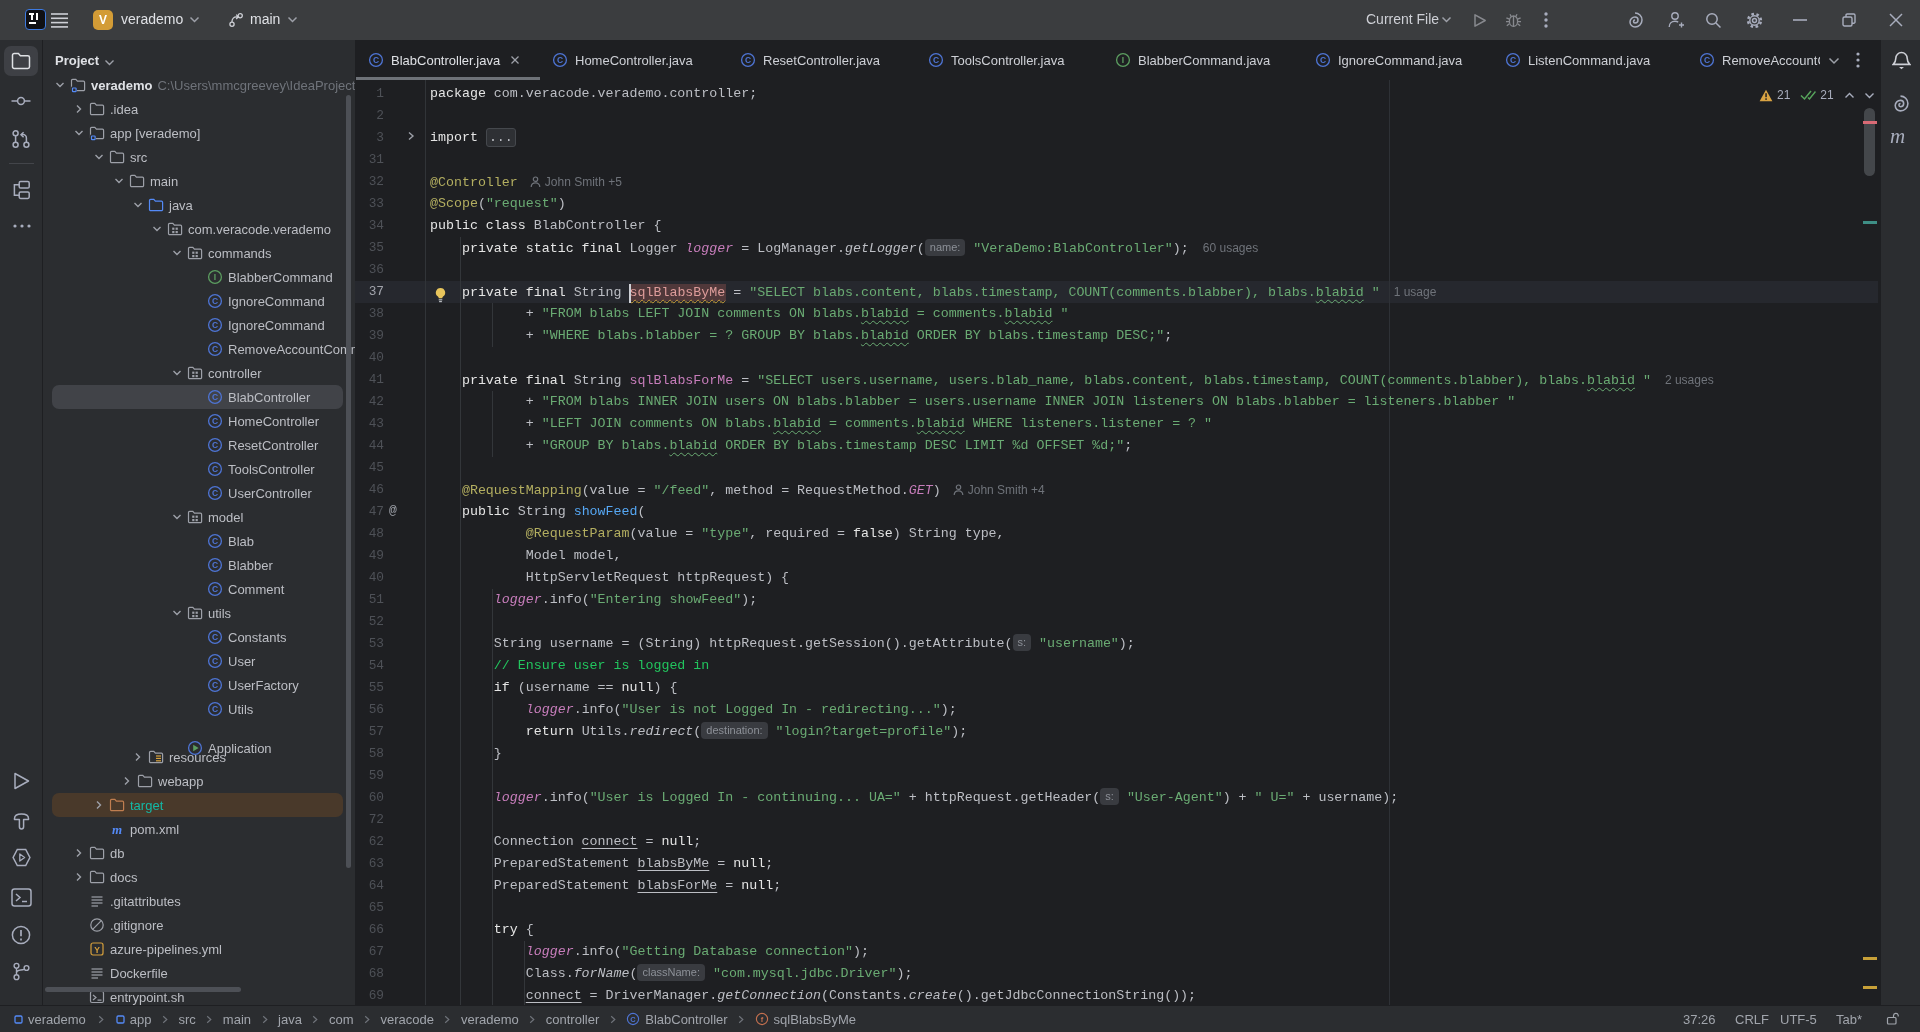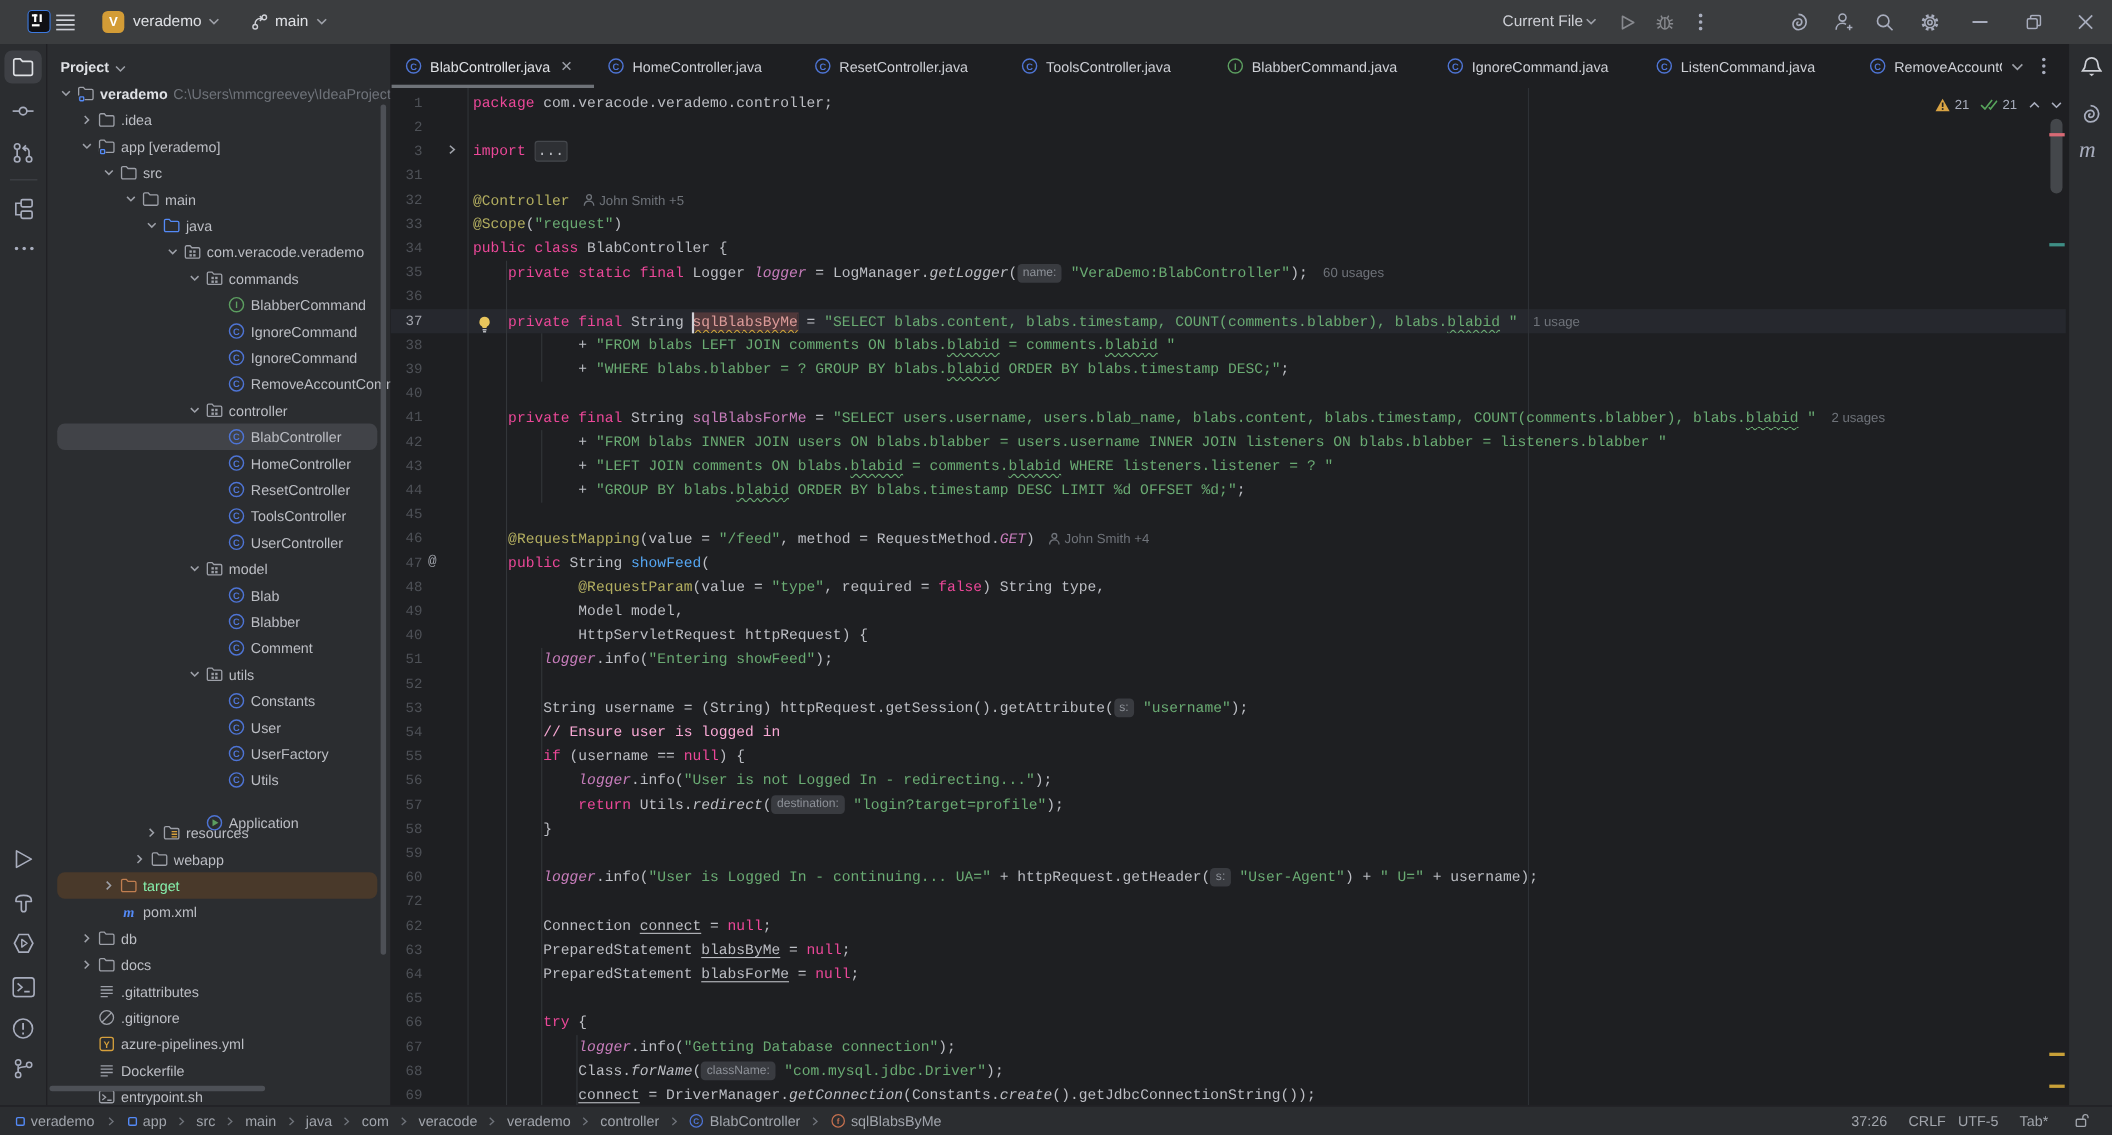--- a/index.html
+++ b/index.html
@@ -17,21 +17,21 @@
 .trow{position:absolute;height:24px;display:flex;align-items:center;font-size:13px;color:#BCBEC4;white-space:nowrap}
 .trow .txt{margin-left:5px}
 .chev{width:16px;height:16px;margin-right:2px;flex:0 0 16px}
 .tico{width:16px;height:16px;flex:0 0 16px}
 
 .tab{position:absolute;top:0;height:40px;display:flex;align-items:center;padding-left:12px;font-size:13px;color:#CED0D6;white-space:nowrap;overflow:hidden}
 .tab .tico{margin-right:7px}
 
 #code{position:absolute;left:75px;top:3px;font-family:"Liberation Mono",monospace;font-size:13.3px;line-height:22px;color:#BCBEC4;white-space:pre}
 #gutter{position:absolute;left:0;top:3px;width:29px;text-align:right;font-family:"Liberation Mono",monospace;font-size:12.8px;line-height:22px;color:#4E5157}
-.k{color:#ec4899}.s{color:#6AAB73}.an{color:#B3AE60}.cm{color:#f9a8d4}
+.k{color:#e5e5e5}.s{color:#6AAB73}.an{color:#B3AE60}.cm{color:#22c55e}
 .fl{color:#C77DBB}.fi{color:#C77DBB;font-style:italic}.mi{font-style:italic}
 .md{color:#56A8F5}
 .wv{text-decoration:underline;text-decoration-style:wavy;text-decoration-color:#6AAB73;text-decoration-thickness:1px;text-underline-offset:3px}
 .ul{text-decoration:underline;text-decoration-thickness:1px;text-underline-offset:3px}
 .inlay{display:inline-block;background:#393B40;border-radius:4px;color:#8C9097;font-family:"Liberation Sans",sans-serif;font-size:11px;line-height:15px;padding:1px 5px;vertical-align:1px}
 .fold{display:inline-block;background:#2E3034;border:1px solid #45484D;border-radius:3px;color:#BCBEC4;padding:0 2px;line-height:17px}
 .hint{font-family:"Liberation Sans",sans-serif;font-size:12px;color:#6F737A;margin-left:14px}
 .auth{font-family:"Liberation Sans",sans-serif;font-size:12px;color:#6F737A;margin-left:12px}
 .guide{position:absolute;width:1px;background:#33363A}
 </style>
@@ -491,21 +491,21 @@
       <span class="txt">webapp</span>
     </div>
 <div class="abs" style="left:9px;top:753px;width:291px;height:24px;border-radius:7px;background:#49392A"></div>
 <div class="trow" style="left:48px;top:753px">
       <svg class="chev" viewBox="0 0 16 16">
         <polyline points="6,4.5 9.5,8 6,11.5" fill="none" stroke="#9DA0A8" stroke-width="1.4"></polyline>
       </svg>
       <svg class="tico" viewBox="0 0 16 16">
         <path d="M1.5 3.6 a1.2 1.2 0 0 1 1.2-1.2 h3.1 l1.6 1.8 h6 a1.2 1.2 0 0 1 1.2 1.2 v7 a1.2 1.2 0 0 1-1.2 1.2 H2.7 a1.2 1.2 0 0 1-1.2-1.2 Z" fill="none" stroke="#C07E50" stroke-width="1.2"></path>
       </svg>
-      <span class="txt" style="color:#86efac">target</span>
+      <span class="txt" style="color:#14b8a6">target</span>
     </div>
 <div class="trow" style="left:66px;top:777px">
       <svg class="tico" viewBox="0 0 16 16">
         <text x="8" y="12.5" font-family="Liberation Serif" font-style="italic" font-size="13" font-weight="bold" fill="#548AF7" text-anchor="middle">m</text>
       </svg>
       <span class="txt">pom.xml</span>
     </div>
 <div class="trow" style="left:28px;top:801px">
       <svg class="chev" viewBox="0 0 16 16">
         <polyline points="6,4.5 9.5,8 6,11.5" fill="none" stroke="#9DA0A8" stroke-width="1.4"></polyline>

